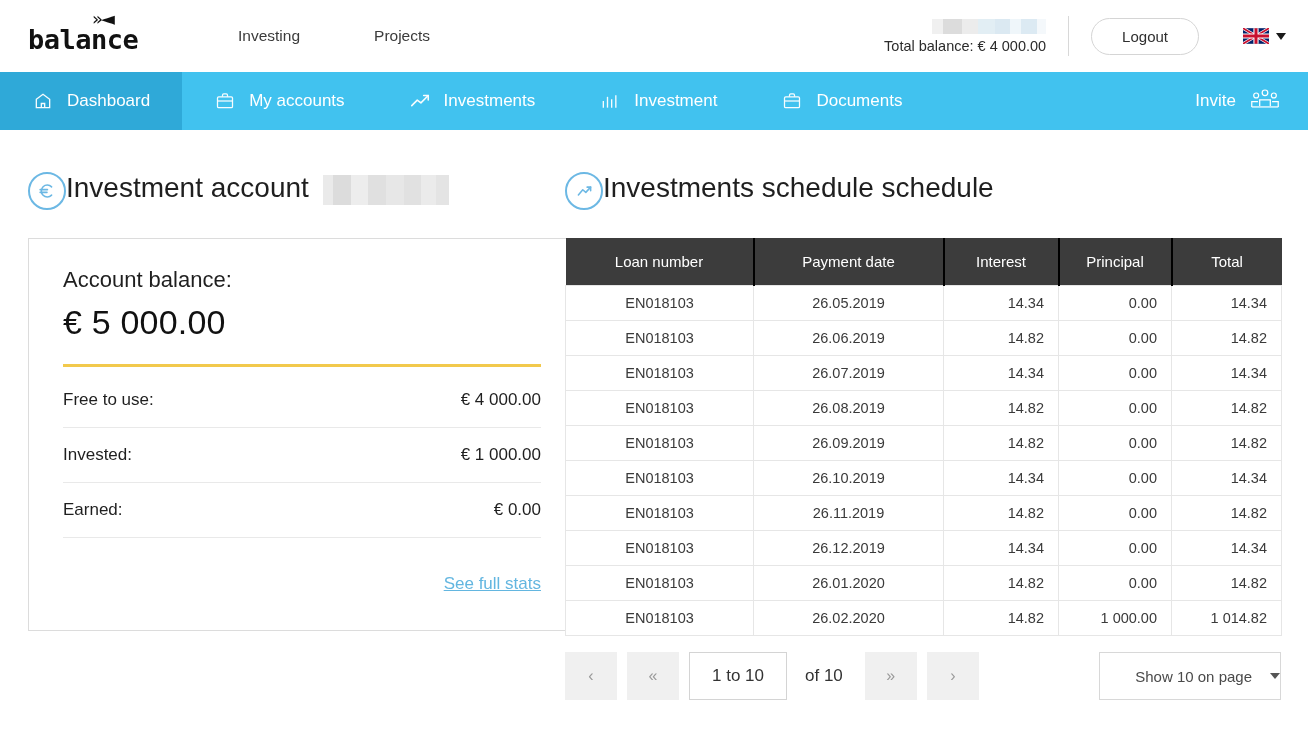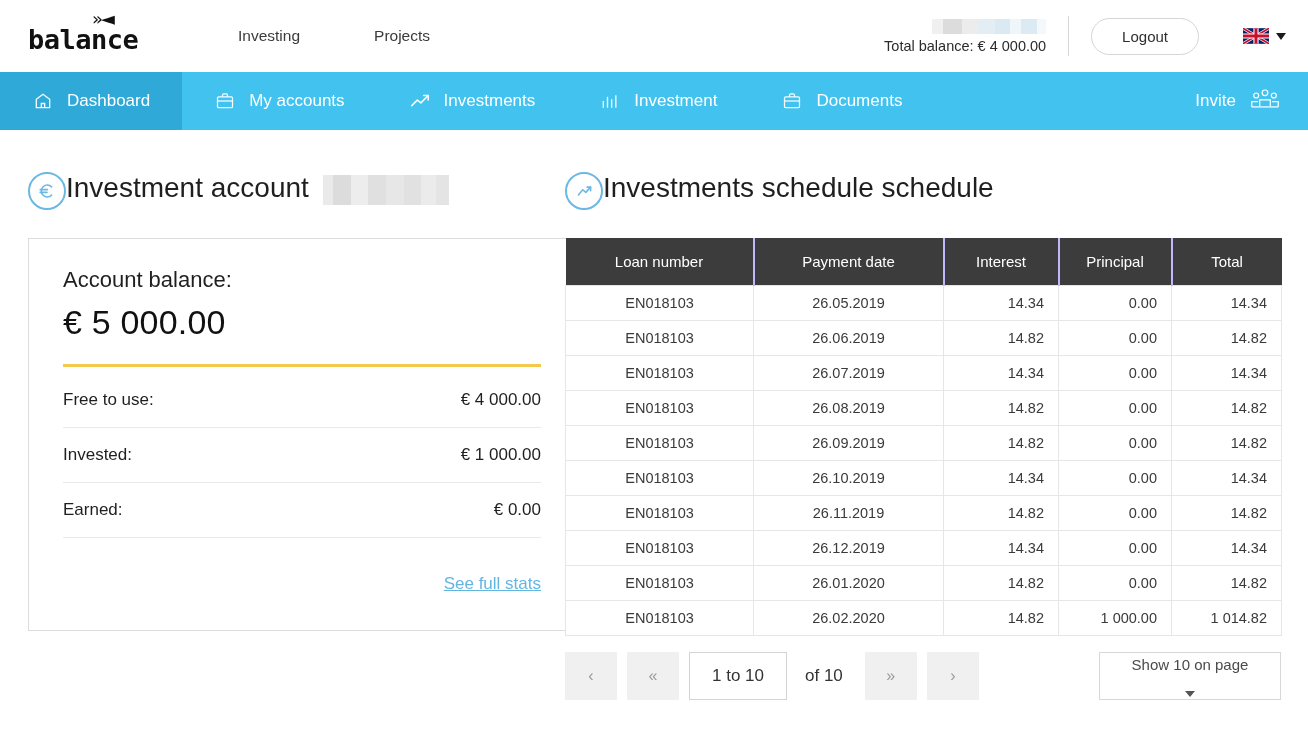--- a/index.html
+++ b/index.html
@@ -260,21 +260,21 @@
     table-layout: fixed;
     font-size: 14.5px;
   }
   .sched-table thead th {
     background: #3c3c3c;
     color: #ffffff;
     font-weight: 400;
     font-size: 15px;
     padding: 15px 14px;
     text-align: center;
-    border-right: 2px solid #c4b5fd;
+    border-right: 2px solid #000000;
   }
   .sched-table thead th:last-child { border-right: none; }
   .sched-table tbody td {
     border: 1px solid #e6e6e6;
     padding: 9px 14px;
     color: #3a3a3a;
     background: #fff;
   }
   .sched-table tbody td.c-loan { text-align: center; }
   .sched-table tbody td.c-date { text-align: center; }
@@ -318,26 +318,25 @@
     white-space: nowrap;
   }
   .pager-spacer { flex: 1; }
   .pg-select {
     border: 1px solid #d8d8d8;
     background: #fff;
     height: 48px;
     min-width: 182px;
     display: flex;
     align-items: center;
-    justify-content: center;
+    justify-content: flex-end;
     gap: 18px;
     font-size: 15px;
     color: #4a4a4a;
     cursor: pointer;
-    flex-direction: column;
   }
   .sel-caret {
     width: 0; height: 0;
     border-left: 5px solid transparent;
     border-right: 5px solid transparent;
     border-top: 6px solid #555;
   }
 </style>
 </head>
 <body>

